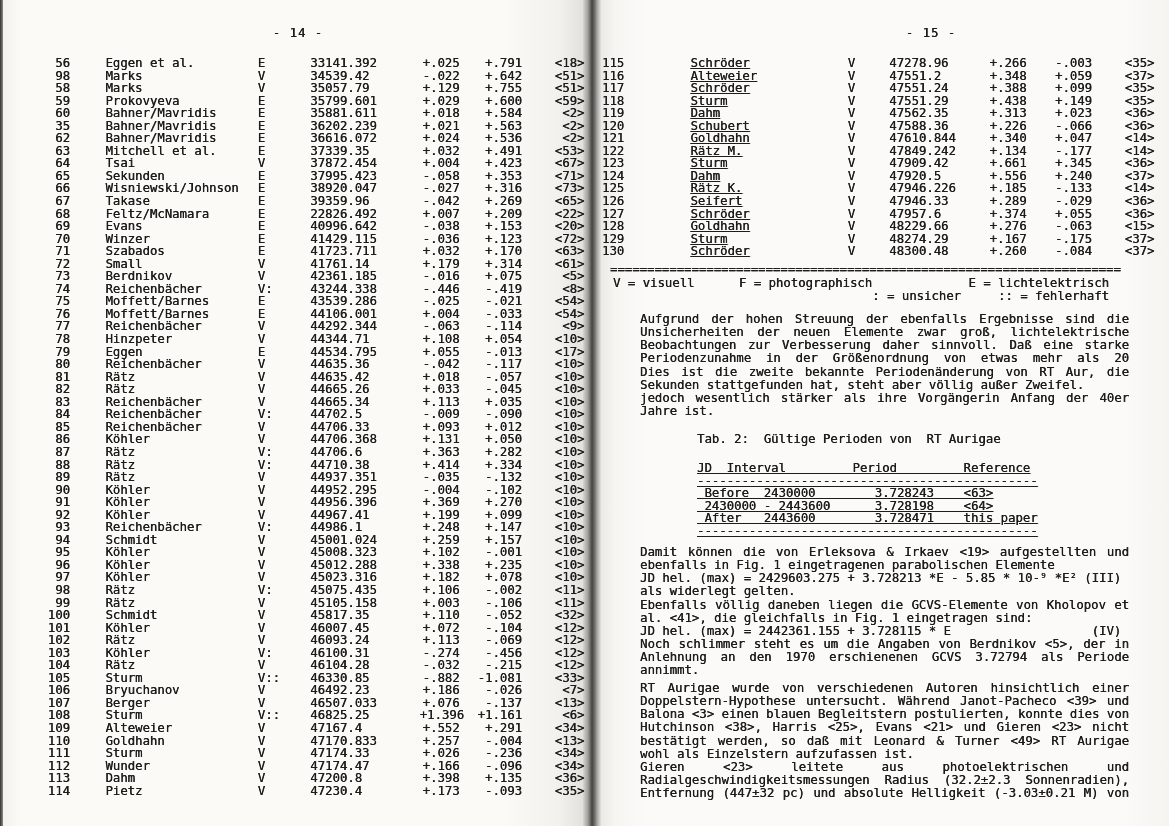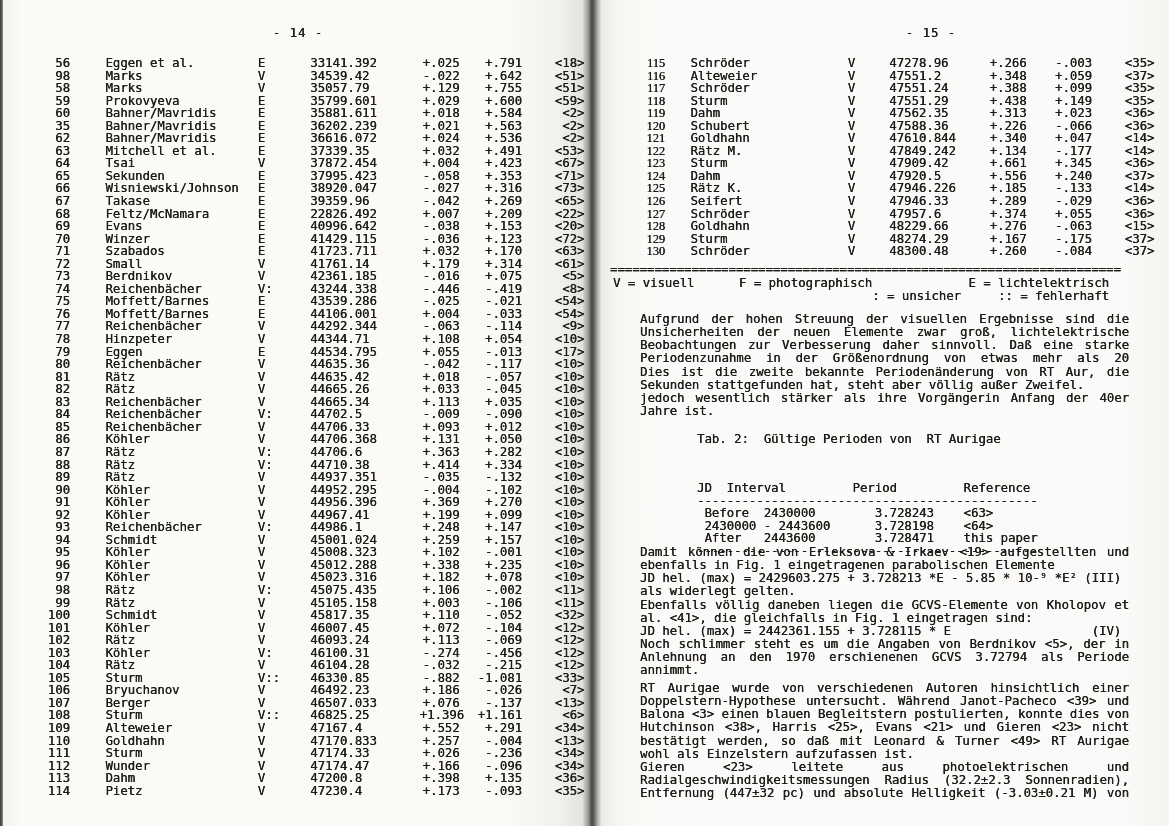--- a/index.html
+++ b/index.html
@@ -34,37 +34,37 @@
   .trow span{display:inline-block;vertical-align:top;}
   
   .t14 .c-no{width:62px;text-align:right;}
   .t14 .c-obs{width:145px;margin-left:28px;}
   .t14 .c-type{width:45px;}
   .t14 .c-jd{width:102px;}
   .t14 .c-oc1{width:40px;text-align:right;}
   .t14 .c-oc2{width:55px;text-align:right;}
   .t14 .c-ref{width:55px;text-align:right;}
   
-  .t15 .c-no{width:63px;text-align:right;font-family:Liberation Serif, serif;}
-  .t15 .c-obs{width:150px;margin-left:18px;}
+  .t15 .c-no{width:63px;text-align:left;}
+  .t15 .c-obs{width:150px;margin-left:18px;text-decoration:underline;}
   .t15 .c-type{width:34px;}
   .t15 .c-jd{width:90px;}
   .t15 .c-oc1{width:40px;text-align:right;}
   .t15 .c-oc2{width:58px;text-align:right;}
   .t15 .c-ref{width:55px;text-align:right;}
   .sep15{position:absolute;left:610px;top:263px;height:13px;line-height:13px;white-space:pre;letter-spacing:0;}
   .legend{position:absolute;left:613px;top:277px;text-align:right;}
   .lline{height:13.4px;line-height:13.4px;white-space:pre;}
   .para{position:absolute;left:640px;width:489px;}
   .p1{top:313px;} .p2{top:546px;} .p3{top:682px;}
   .pline{height:13.15px;line-height:13.15px;text-align:left;}
   .pline.just{text-align:justify;text-align-last:justify;}
   .pline.pre{white-space:pre;}
   .tab2-title{position:absolute;left:697px;top:433px;height:13px;line-height:13px;white-space:pre;}
-  .tab2{position:absolute;left:697px;top:482px;}
+  .tab2{position:absolute;left:697px;top:462px;text-decoration:underline;}
   .tline{height:12.6px;line-height:12.6px;white-space:pre;}
 </style>
 </head>
 <body>
 
 <div class="canvas">
 
   <div class="page page-left"></div>
   <div class="page page-right"></div>
   <div class="gutter"></div>
@@ -833,21 +833,21 @@
 
   <div class="legend">
 
       <div class="lline">V = visuell      F = photographisch             E = lichtelektrisch</div>
 
       <div class="lline">: = unsicher     :: = fehlerhaft</div>
     </div>
 
   <div class="para p1">
 
-      <div class="pline just">Aufgrund der hohen Streuung der visuellen Ergebnisse sind die</div>
+      <div class="pline just">Aufgrund der hohen Streuung der ebenfalls Ergebnisse sind die</div>
 
       <div class="pline just">Unsicherheiten der neuen Elemente zwar groß, lichtelektrische</div>
 
       <div class="pline just">Beobachtungen zur Verbesserung daher sinnvoll. Daß eine starke</div>
 
       <div class="pline just">Periodenzunahme in der Größenordnung von etwas mehr als 20</div>
 
       <div class="pline just">Dies ist die zweite bekannte Periodenänderung von RT Aur, die</div>
 
       <div class="pline">Sekunden stattgefunden hat, steht aber völlig außer Zweifel.</div>

